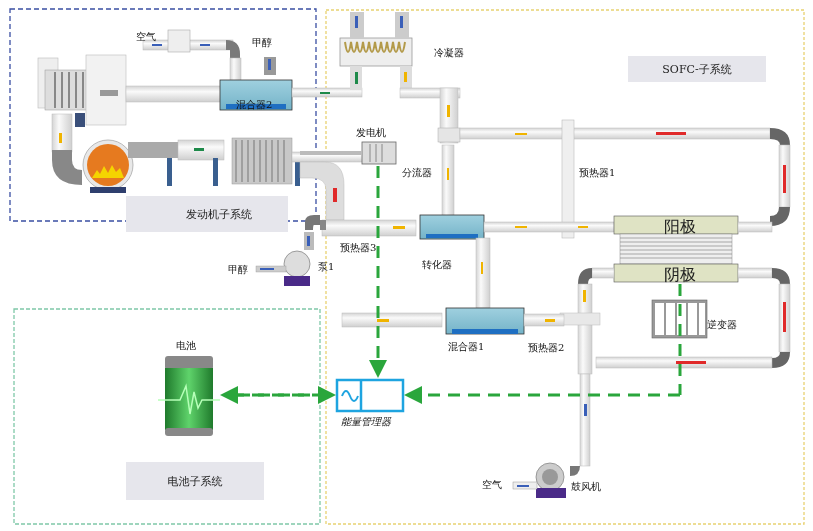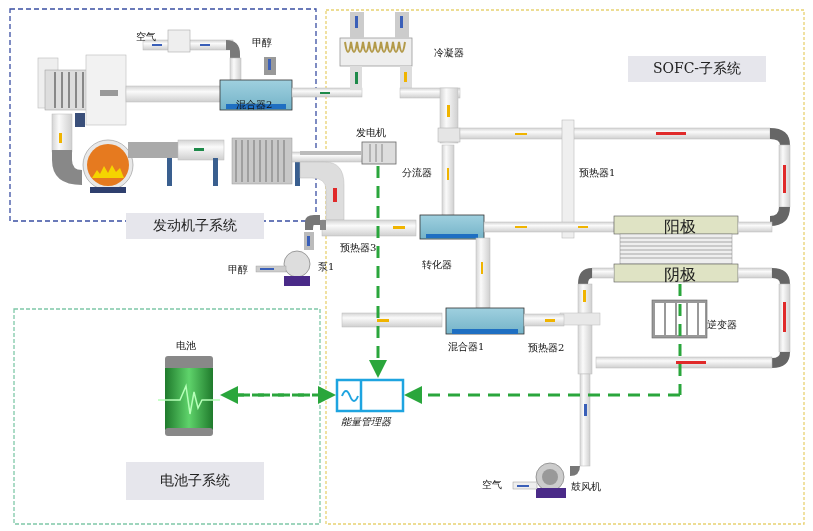--- a/index.html
+++ b/index.html
@@ -1,19 +1,19 @@
 <!DOCTYPE html>
 <html><head>
 <meta charset="utf-8">
 <style>
   html,body{margin:0;padding:0;background:#ffffff;}
   body{width:813px;height:531px;position:relative;overflow:hidden;font-family:"DejaVu Serif","Liberation Serif",serif;}
   svg{position:absolute;left:0;top:0;}
   .lbl{position:absolute;font-size:10px;color:#111;white-space:nowrap;line-height:1;}
-  .sub{position:absolute;background:#e6e6ec;font-size:14px;color:#222;display:flex;align-items:center;justify-content:center;}
+  .sub{position:absolute;background:#e6e6ec;font-size:11px;color:#222;display:flex;align-items:center;justify-content:center;}
   .eq-label{position:absolute;font-size:16px;color:#222;white-space:nowrap;line-height:1;}
 </style>
 </head>
 <body>
 
 <svg width="813" height="531" viewBox="0 0 813 531">
   <defs>
     <linearGradient id="pipeH" x1="0" y1="0" x2="0" y2="1">
       <stop offset="0" stop-color="#d4d4d4"></stop>
         <stop offset="0.35" stop-color="#fafafa"></stop>
@@ -221,21 +221,21 @@
 
   <g stroke="#2aa63c" stroke-width="3" stroke-dasharray="12,8" fill="none">
     <line x1="378" y1="166" x2="378" y2="372" marker-end="url(#arrG)"></line>
     <line x1="680" y1="395" x2="410" y2="395" marker-end="url(#arrG)"></line>
     <line x1="680" y1="284" x2="680" y2="395"></line>
     <line x1="330" y1="395" x2="226" y2="395" marker-end="url(#arrG)"></line>
     <line x1="232" y1="395" x2="330" y2="395" marker-end="url(#arrG)"></line>
   </g>
 </svg>
 
-<div class="sub" style="left:126px;top:213px;width:138px;height:26px;">发动机子系统</div>
+<div class="sub" style="left:126px;top:196px;width:138px;height:36px;padding-left:24px;">发动机子系统</div>
 <div class="sub" style="left:628px;top:56px;width:138px;height:26px;">SOFC-子系统</div>
 <div class="sub" style="left:126px;top:462px;width:138px;height:38px;">电池子系统</div>
 
 <div class="lbl" style="left:136px;top:32px;">空气</div>
 <div class="lbl" style="left:252px;top:38px;">甲醇</div>
 <div class="lbl" style="left:236px;top:100px;">混合器2</div>
 <div class="lbl" style="left:434px;top:48px;">冷凝器</div>
 <div class="lbl" style="left:332px;top:128px;margin-left:24px;">发电机</div>
 <div class="lbl" style="left:402px;top:132px;margin-top:36px;">分流器</div>
 <div class="lbl" style="left:579px;top:168px;">预热器1</div>

